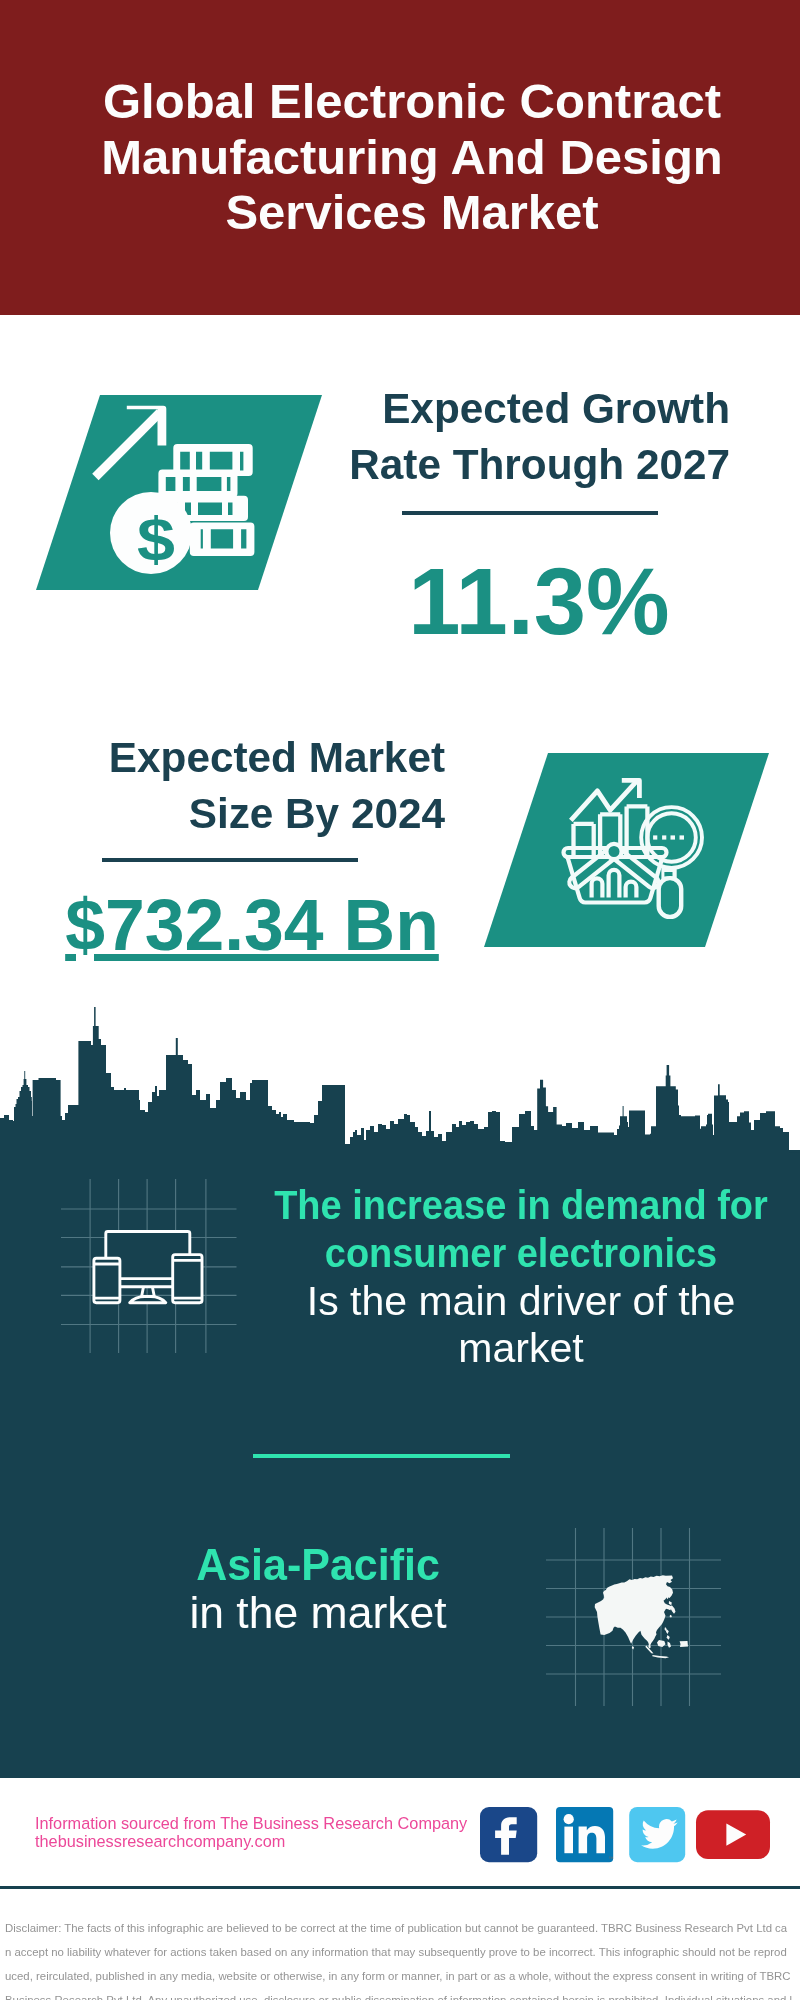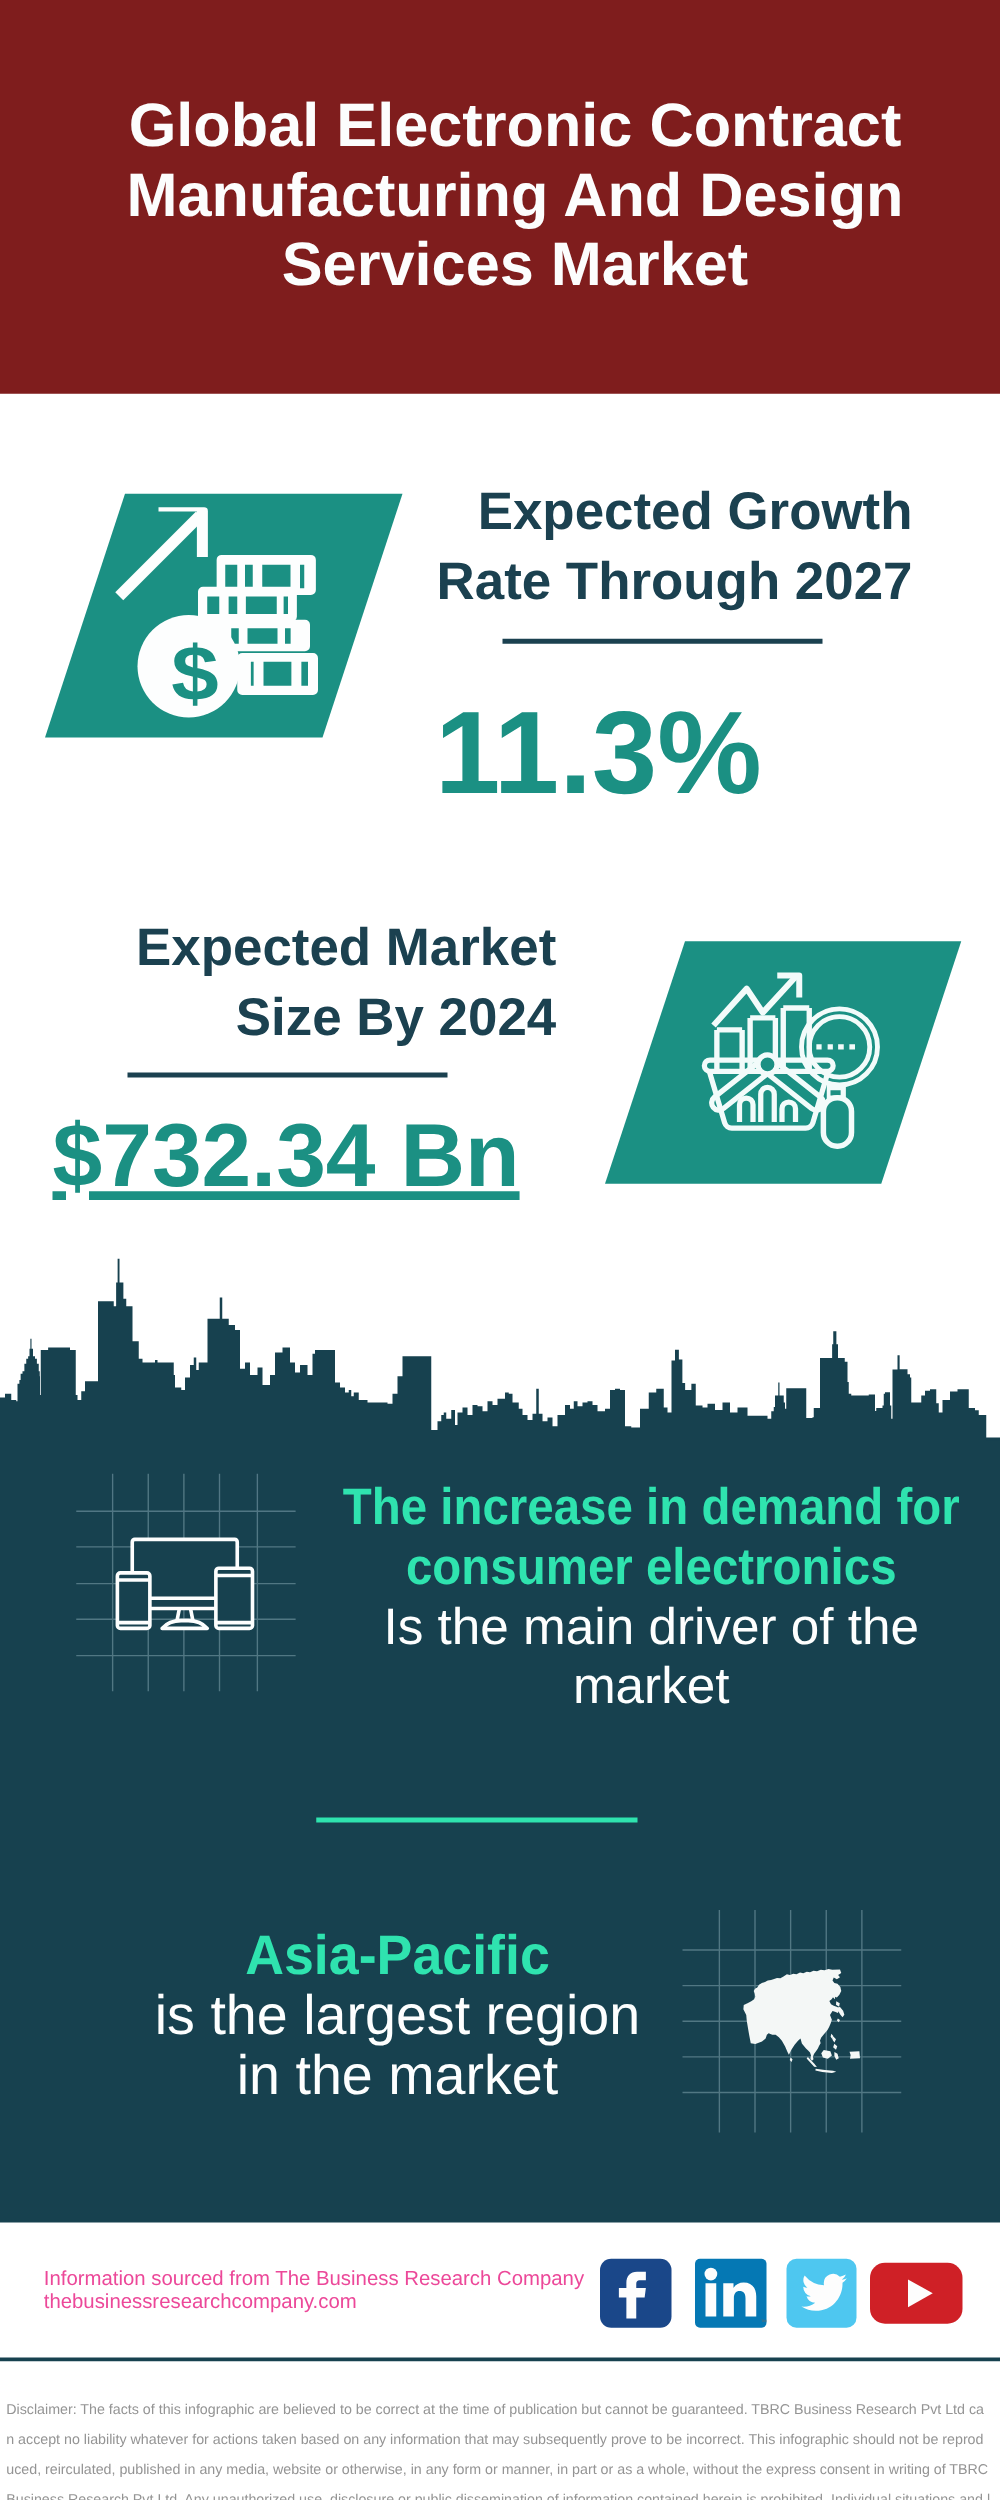--- a/index.html
+++ b/index.html
@@ -7,21 +7,21 @@
   .page{position:relative;width:800px;height:2000px;overflow:hidden;background:#fff;}
 
   
   .header{position:absolute;left:0;top:0;width:800px;height:315px;background:#7f1d1d;}
   .title{position:absolute;left:12px;top:74px;width:800px;text-align:center;color:#fcfdfd;
          font-size:49px;font-weight:bold;line-height:55.5px;}
 
   
   .statlabel{position:absolute;text-align:right;color:#1b4150;font-size:42.3px;font-weight:bold;line-height:56px;}
   .rule{position:absolute;height:4px;background:#1b4150;}
-  .statvalue{position:absolute;text-align:left;color:#1b9083;font-weight:bold;}
+  .statvalue{position:absolute;text-align:center;color:#1b9083;font-weight:bold;}
 
   .para{position:absolute;}
 
   
   .lower{position:absolute;left:0;top:1150px;width:800px;height:628px;background:#17414f;}
   .skyline{position:absolute;}
 
   .gridbox{position:absolute;}
   .insight{position:absolute;text-align:center;font-size:41px;line-height:47.8px;color:#fdfefe;white-space:nowrap;}
   .insight .hl{font-weight:bold;color:#2fe3af;display:block;transform:scaleX(0.926);transform-origin:50% 50%;}
@@ -141,21 +141,20 @@
   <div class="insight" style="left:221px;top:1182px;width:600px;">
     <div class="hl">The increase in demand for</div>
     <div class="hl">consumer electronics</div>
     <div class="rst">Is the main driver of the</div>
     <div class="rst">market</div>
   </div>
   <div class="mintrule" style="left:253px;top:1454px;width:257px;"></div>
 
   <div class="insight" id="ins2" style="left:-1px;top:1541px;width:600px;">
     <div class="hl">Asia-Pacific</div>
-    <div class="rst">is the largest region</div>
     <div class="rst">in the market</div>
   </div>
   <svg class="gridbox" style="left:540px;top:1520px;width:200px;height:200px;" viewBox="0 0 200 200">
     <g stroke="#5c818d" stroke-width="1.1" opacity="0.85">
       <path d="M35.5,8 V186 M64,8 V186 M92.5,8 V186 M121,8 V186 M149.5,8 V186"></path>
       <path d="M6,40 H181 M6,68.5 H181 M6,97 H181 M6,125.5 H181 M6,154 H181"></path>
     </g>
     <g fill="#f4f7f6">
       <path d="M65.8,70.0 L67.2,67.8 L69.5,66.4 L72.0,65.6 L74.2,64.4 L76.8,64.0 L79.3,63.2 L81.6,62.4 L84.3,62.5 L86.8,61.2 L89.5,59.3 L92.0,60.0 L94.6,59.0 L97.2,59.3 L100.0,58.0 L102.6,58.6 L105.4,57.3 L108.0,57.8 L110.8,56.6 L113.6,57.0 L116.6,55.8 L119.6,56.2 L122.8,55.2 L125.8,55.8 L132.0,55.5 L133.0,58.3 L130.5,60.0 L132.0,61.8 L129.5,63.3 L127.0,62.0 L126.0,64.3 L127.5,66.3 L130.0,67.0 L132.3,69.5 L133.0,72.8 L131.5,75.8 L129.5,78.0 L127.0,77.0 L125.3,79.3 L123.5,80.8 L124.8,83.3 L127.0,84.5 L129.8,85.5 L131.8,87.5 L130.3,90.3 L128.0,89.3 L126.0,88.8 L124.0,92.0 L125.5,95.8 L124.5,98.8 L123.3,101.5 L122.0,104.0 L120.5,105.8 L118.8,107.8 L117.0,110.0 L116.0,112.3 L116.5,114.5 L115.3,116.5 L114.3,118.8 L112.8,121.0 L111.3,123.0 L110.3,125.3 L110.8,127.3 L109.5,128.5 L108.3,126.8 L108.8,124.3 L108.0,122.0 L106.5,120.3 L104.8,118.8 L103.3,117.0 L101.5,114.8 L100.4,110.8 L98.4,112.5 L95.7,115.8 L93.1,119.8 L91.1,123.7 L89.8,121.1 L88.1,117.1 L85.5,112.5 L83.1,109.8 L80.5,107.8 L77.8,107.8 L74.9,106.5 L73.5,107.8 L72.5,110.8 L69.6,113.1 L64.3,115.1 L60.6,114.5 L59.3,107.8 L58.3,101.9 L57.4,96.6 L57.0,91.9 L54.7,87.3 L55.0,84.0 L58.0,82.5 L61.0,81.0 L63.3,79.3 L64.2,77.3 L63.8,75.0 L63.0,72.8 L64.0,71.0 Z"></path>
       <path d="M132.0,85.5 L134.5,88.5 L135.5,91.8 L134.0,93.8 L132.0,91.3 L130.5,88.3 L129.8,86.0 Z M129.0,81.0 L131.8,82.5 L131.3,85.3 L128.8,83.8 Z M130.3,94.8 L132.0,96.0 L131.0,97.8 L129.5,96.3 Z M127.0,73.0 L128.3,75.0 L128.0,79.3 L126.5,78.0 L126.0,74.5 Z M125.0,107.0 L126.5,108.5 L126.0,111.3 L124.5,109.3 Z M126.5,109.0 L128.8,111.3 L127.5,114.0 L126.0,111.8 Z M127.5,115.0 L129.8,117.0 L128.8,119.8 L126.5,117.8 Z M106.3,125.5 L111.5,131.0 L113.5,133.5 L111.3,133.3 L105.3,126.8 Z M112.5,135.0 L120.0,136.0 L126.5,136.5 L129.0,137.3 L125.5,138.3 L117.8,137.5 L112.3,136.3 Z M119.0,120.0 L124.3,121.0 L125.5,124.3 L122.3,127.0 L118.3,126.0 L117.0,122.5 Z M127.5,121.5 L130.0,123.0 L131.0,126.5 L129.0,127.8 L127.5,124.8 Z M139.6,121.3 L147.5,121.0 L148.0,126.5 L140.0,126.9 L140.5,124.0 Z M92.5,126.0 L94.0,127.3 L93.3,129.5 L91.8,128.0 Z"></path>

